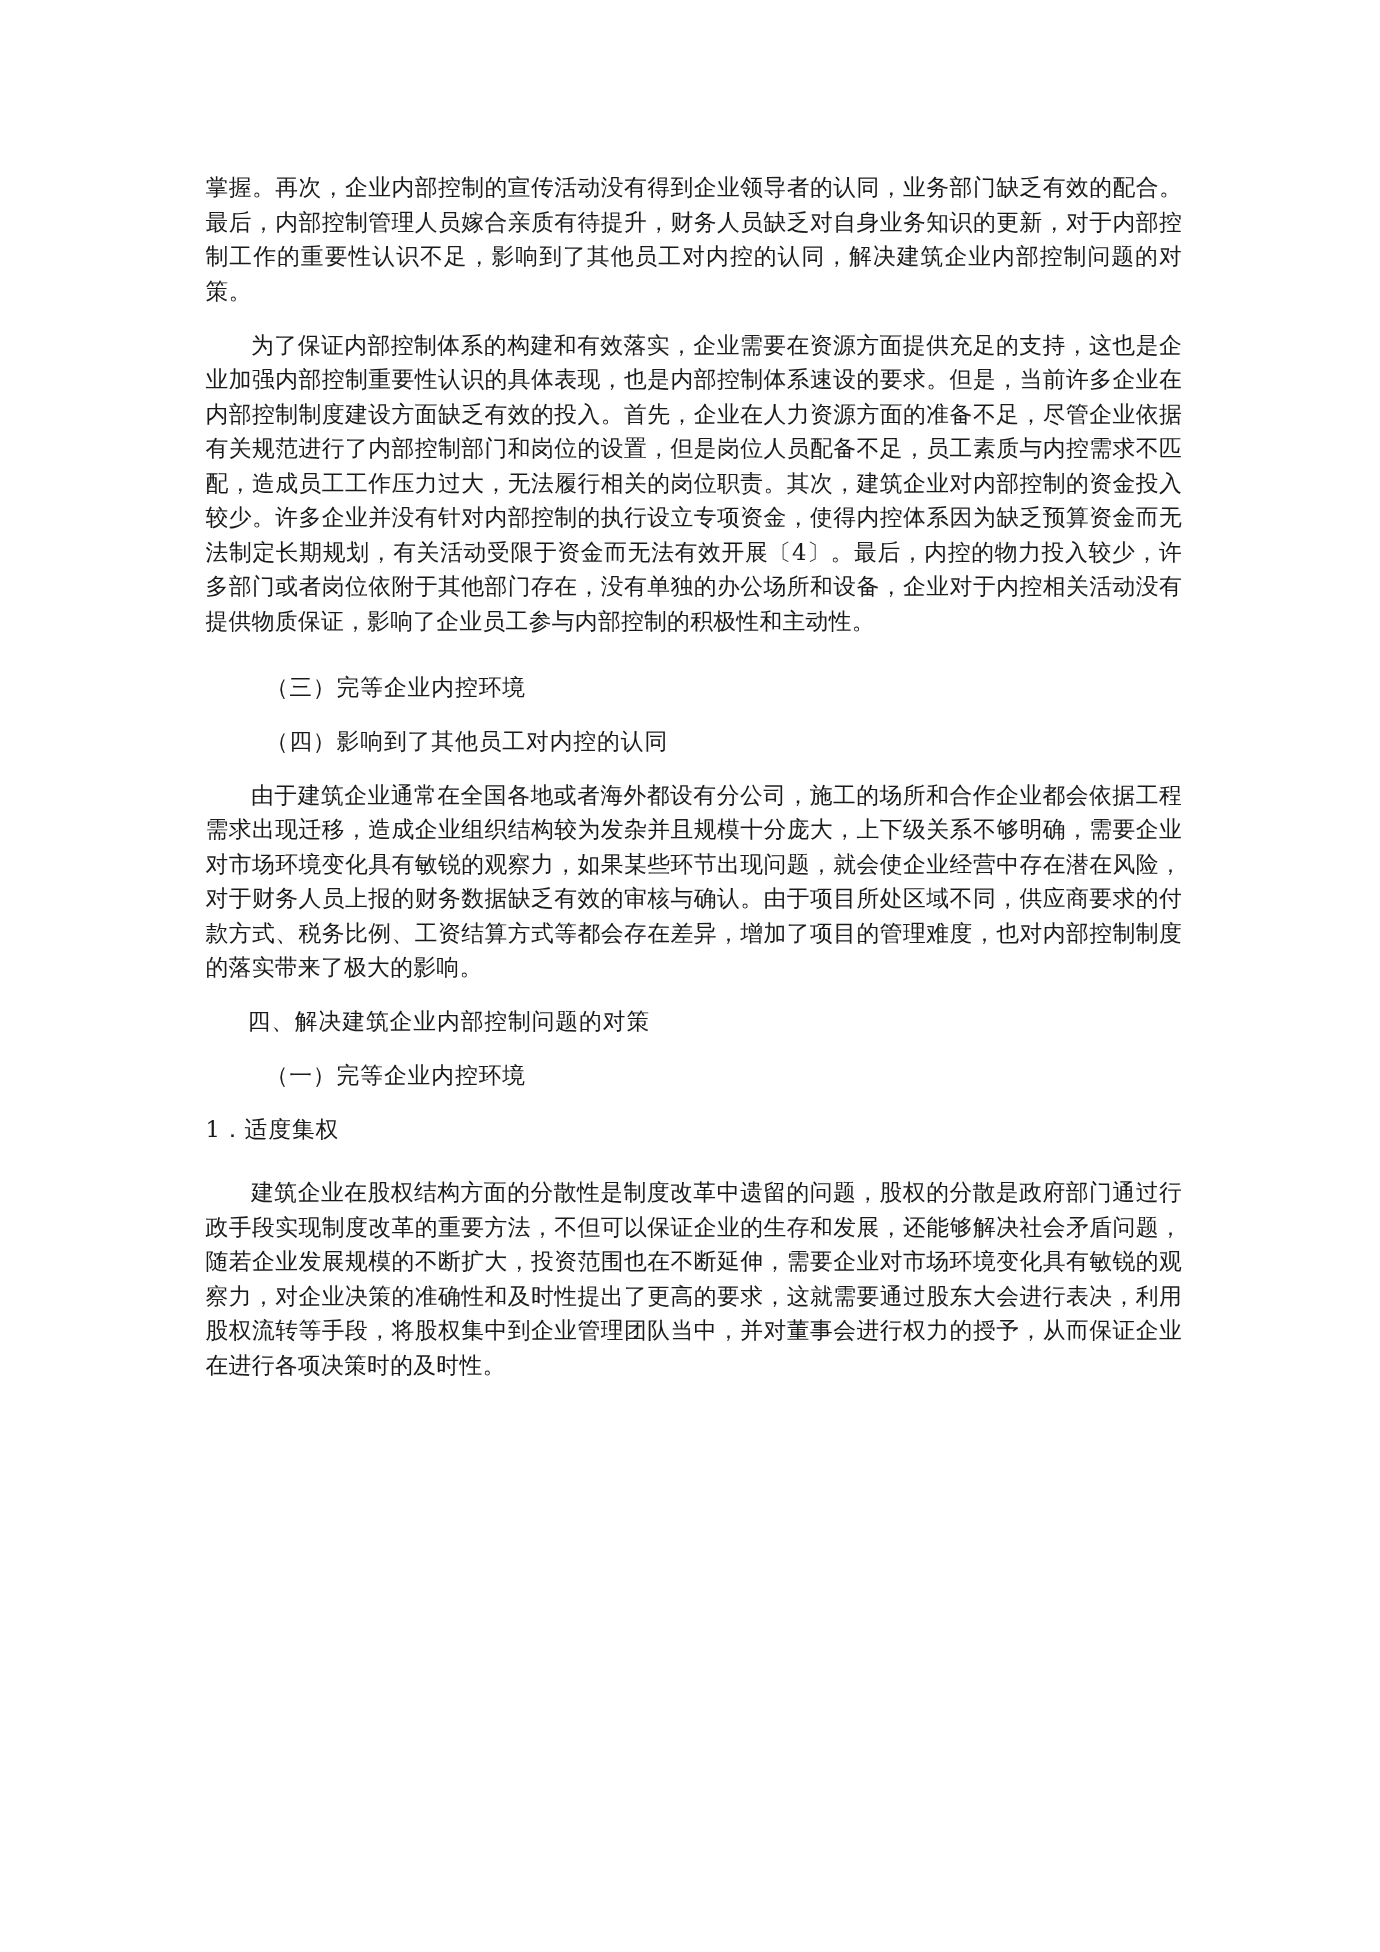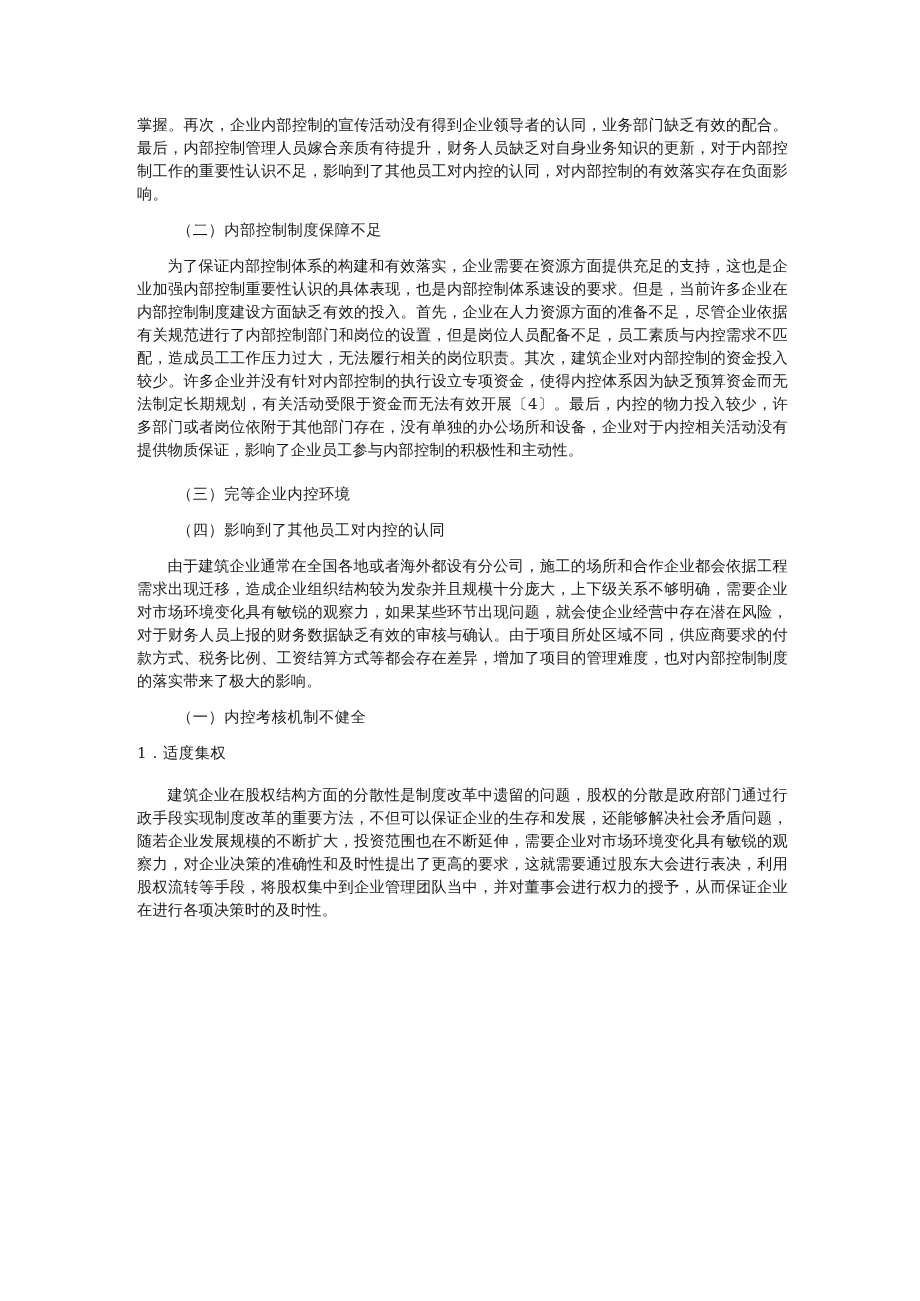--- a/index.html
+++ b/index.html
@@ -11,22 +11,22 @@
   .para.noindent { text-indent: 0; }
   .h { margin: 0; font-size: 15.2px; line-height: 23px; letter-spacing: 0.6px; }
   .h2 { padding-left: 40px; }
   .h1 { padding-left: 28px; }
   .h3 { padding-left: 0; }
 </style>
 </head>
 <body>
 
 <div class="page">
-  <p class="para noindent">掌握。再次，企业内部控制的宣传活动没有得到企业领导者的认同，业务部门缺乏有效的配合。最后，内部控制管理人员嫁合亲质有待提升，财务人员缺乏对自身业务知识的更新，对于内部控制工作的重要性认识不足，影响到了其他员工对内控的认同，对内部控制的有效落实存在负面影响。</p>
-  <p class="h h2" style="margin-top:13px">（二）内部控制制度保障不足</p>
+  <p class="para noindent">掌握。再次，企业内部控制的宣传活动没有得到企业领导者的认同，业务部门缺乏有效的配合。最后，内部控制管理人员嫁合亲质有待提升，财务人员缺乏对自身业务知识的更新，对于内部控制工作的重要性认识不足，影响到了其他员工对内控的认同，解决建筑企业内部控制问题的对策。</p>
   <p class="para" style="margin-top:13px">为了保证内部控制体系的构建和有效落实，企业需要在资源方面提供充足的支持，这也是企业加强内部控制重要性认识的具体表现，也是内部控制体系速设的要求。但是，当前许多企业在内部控制制度建设方面缺乏有效的投入。首先，企业在人力资源方面的准备不足，尽管企业依据有关规范进行了内部控制部门和岗位的设置，但是岗位人员配备不足，员工素质与内控需求不匹配，造成员工工作压力过大，无法履行相关的岗位职责。其次，建筑企业对内部控制的资金投入较少。许多企业并没有针对内部控制的执行设立专项资金，使得内控体系因为缺乏预算资金而无法制定长期规划，有关活动受限于资金而无法有效开展〔4〕。最后，内控的物力投入较少，许多部门或者岗位依附于其他部门存在，没有单独的办公场所和设备，企业对于内控相关活动没有提供物质保证，影响了企业员工参与内部控制的积极性和主动性。</p>
   <p class="h h2" style="margin-top:21px">（三）完等企业内控环境</p>
   <p class="h h2" style="margin-top:13px">（四）影响到了其他员工对内控的认同</p>
   <p class="para" style="margin-top:13px">由于建筑企业通常在全国各地或者海外都设有分公司，施工的场所和合作企业都会依据工程需求出现迁移，造成企业组织结构较为发杂并且规模十分庞大，上下级关系不够明确，需要企业对市场环境变化具有敏锐的观察力，如果某些环节出现问题，就会使企业经营中存在潜在风险，对于财务人员上报的财务数据缺乏有效的审核与确认。由于项目所处区域不同，供应商要求的付款方式、税务比例、工资结算方式等都会存在差异，增加了项目的管理难度，也对内部控制制度的落实带来了极大的影响。</p>
-  <p class="h h2" style="margin-top:13px">（一）内控考核机制不健全</p>
+  <p class="h h1" style="margin-top:13px">四、解决建筑企业内部控制问题的对策</p>
+  <p class="h h2" style="margin-top:13px">（一）完等企业内控环境</p>
   <p class="h h3" style="margin-top:13px">1．适度集权</p>
   <p class="para" style="margin-top:19px">建筑企业在股权结构方面的分散性是制度改革中遗留的问题，股权的分散是政府部门通过行政手段实现制度改革的重要方法，不但可以保证企业的生存和发展，还能够解决社会矛盾问题，随若企业发展规模的不断扩大，投资范围也在不断延伸，需要企业对市场环境变化具有敏锐的观察力，对企业决策的准确性和及时性提出了更高的要求，这就需要通过股东大会进行表决，利用股权流转等手段，将股权集中到企业管理团队当中，并对董事会进行权力的授予，从而保证企业在进行各项决策时的及时性。</p>
 </div>
 
 </body></html>

